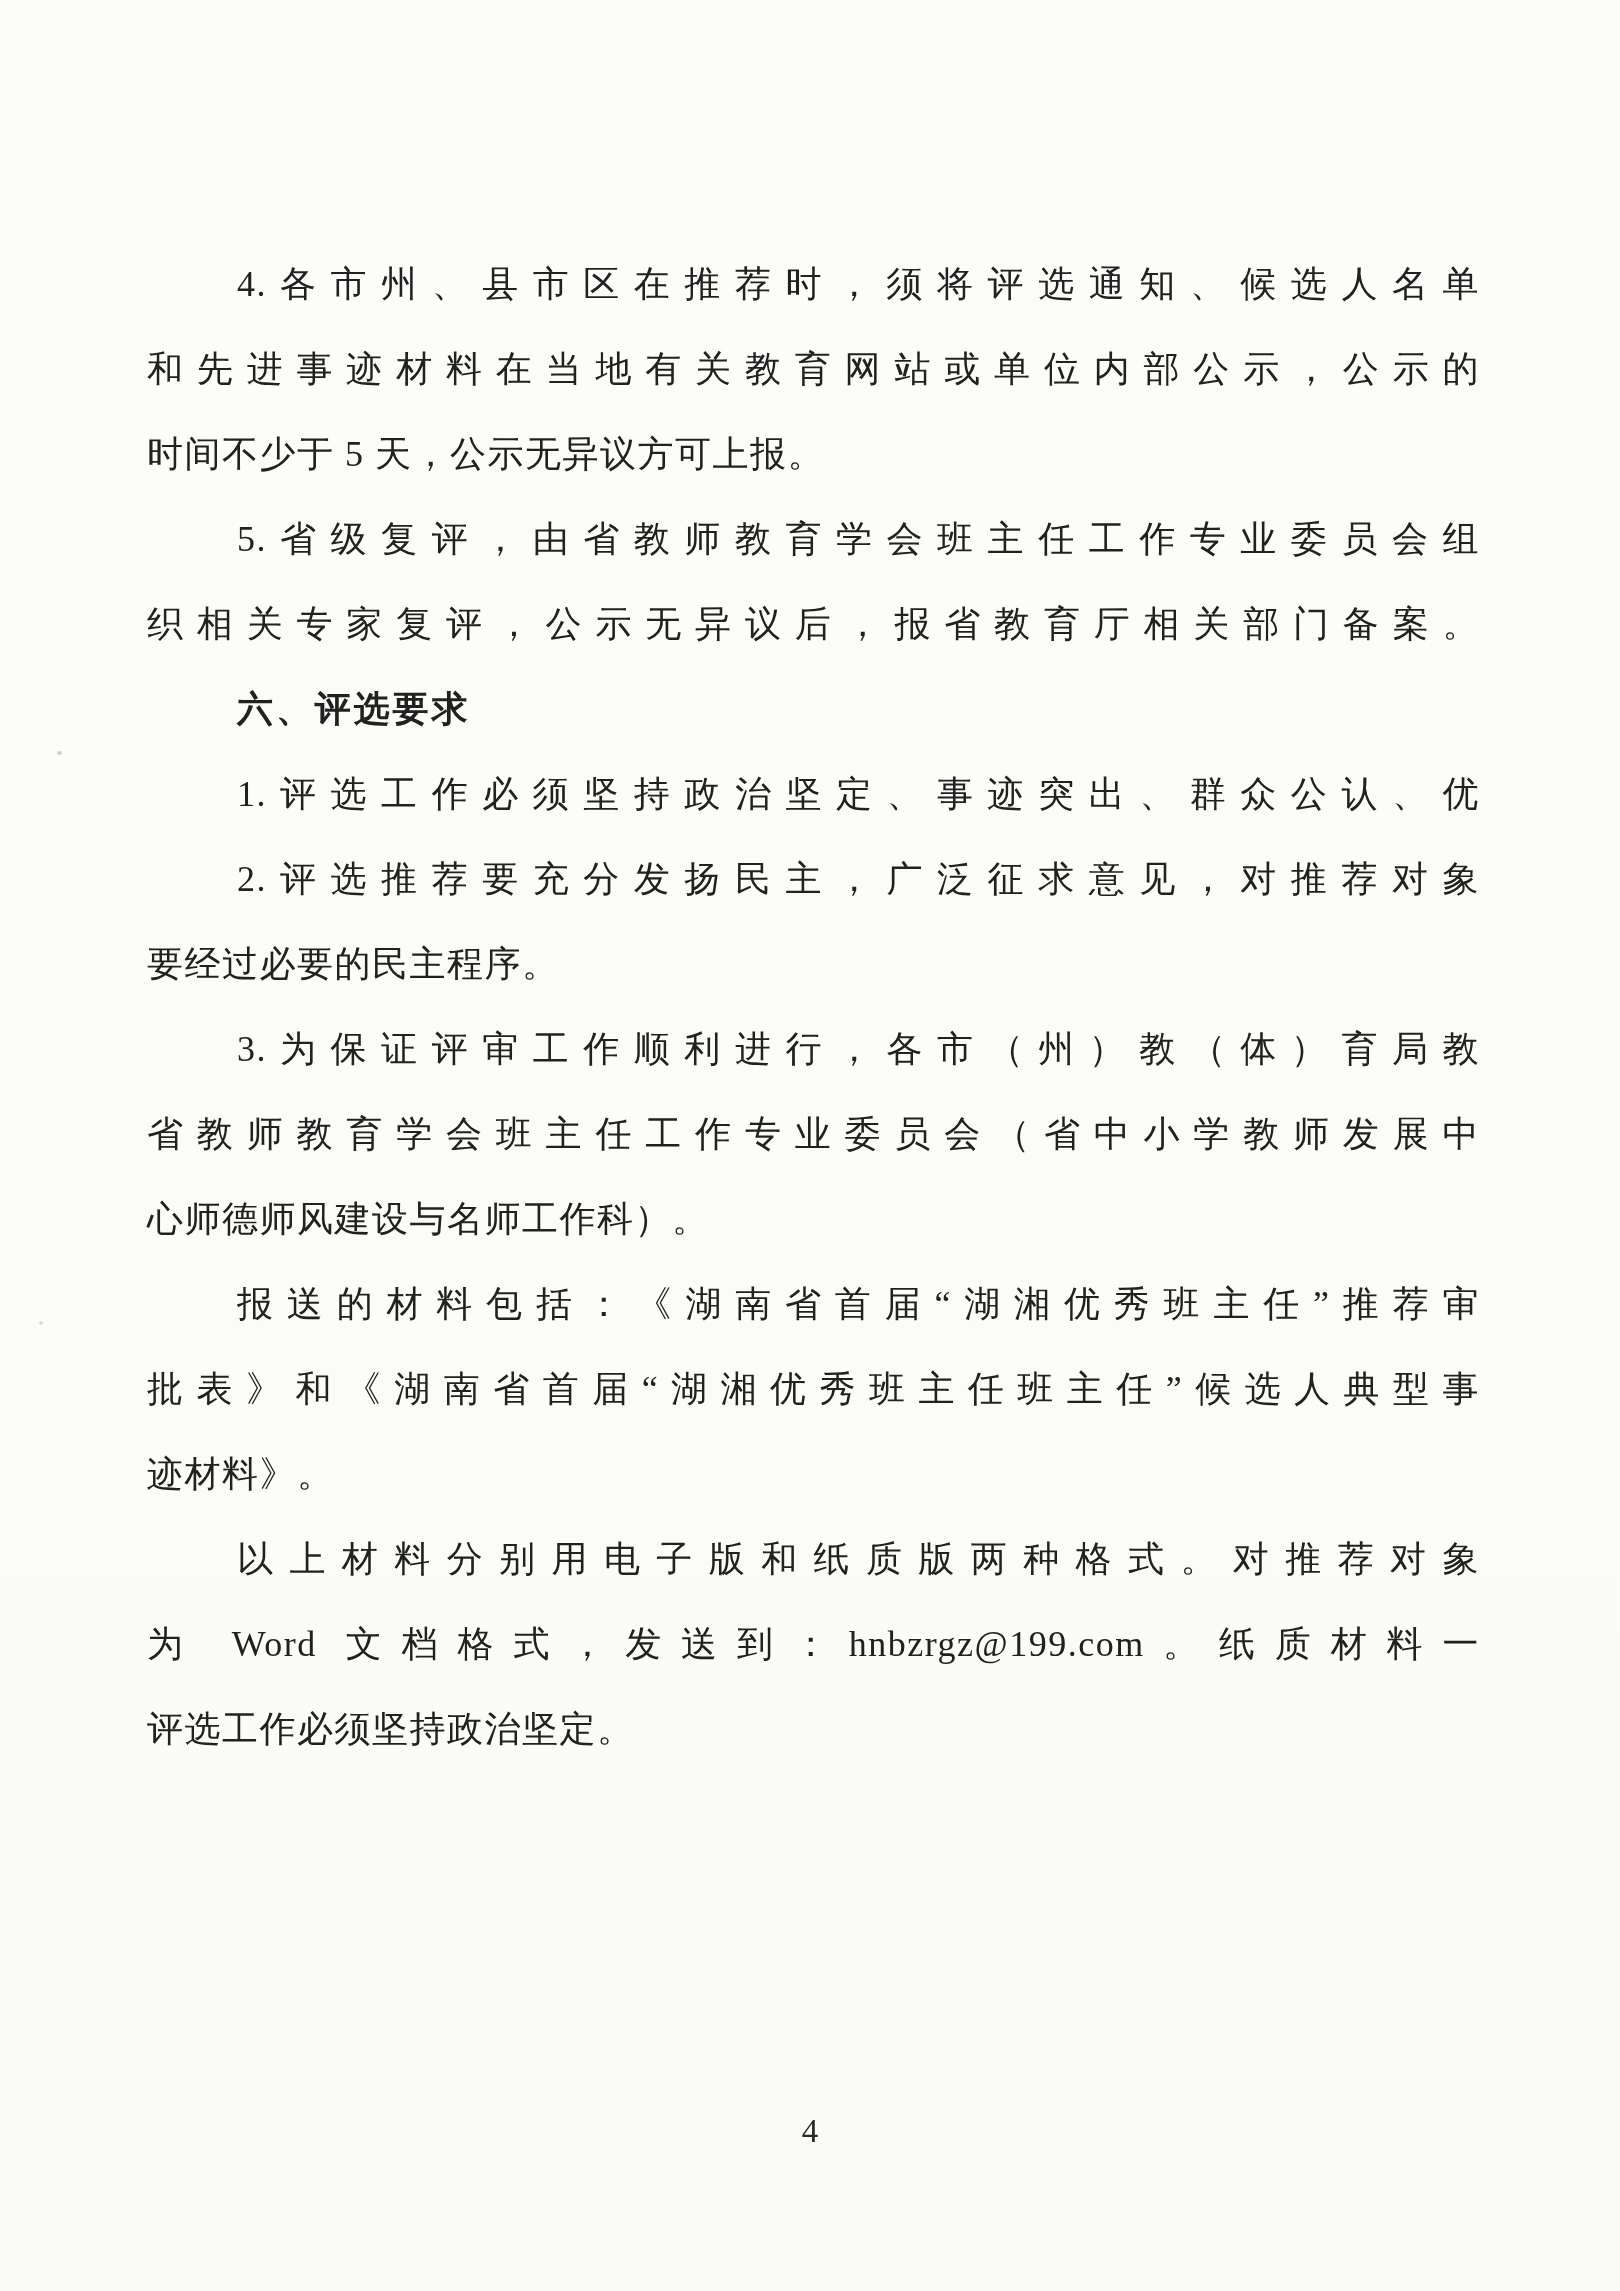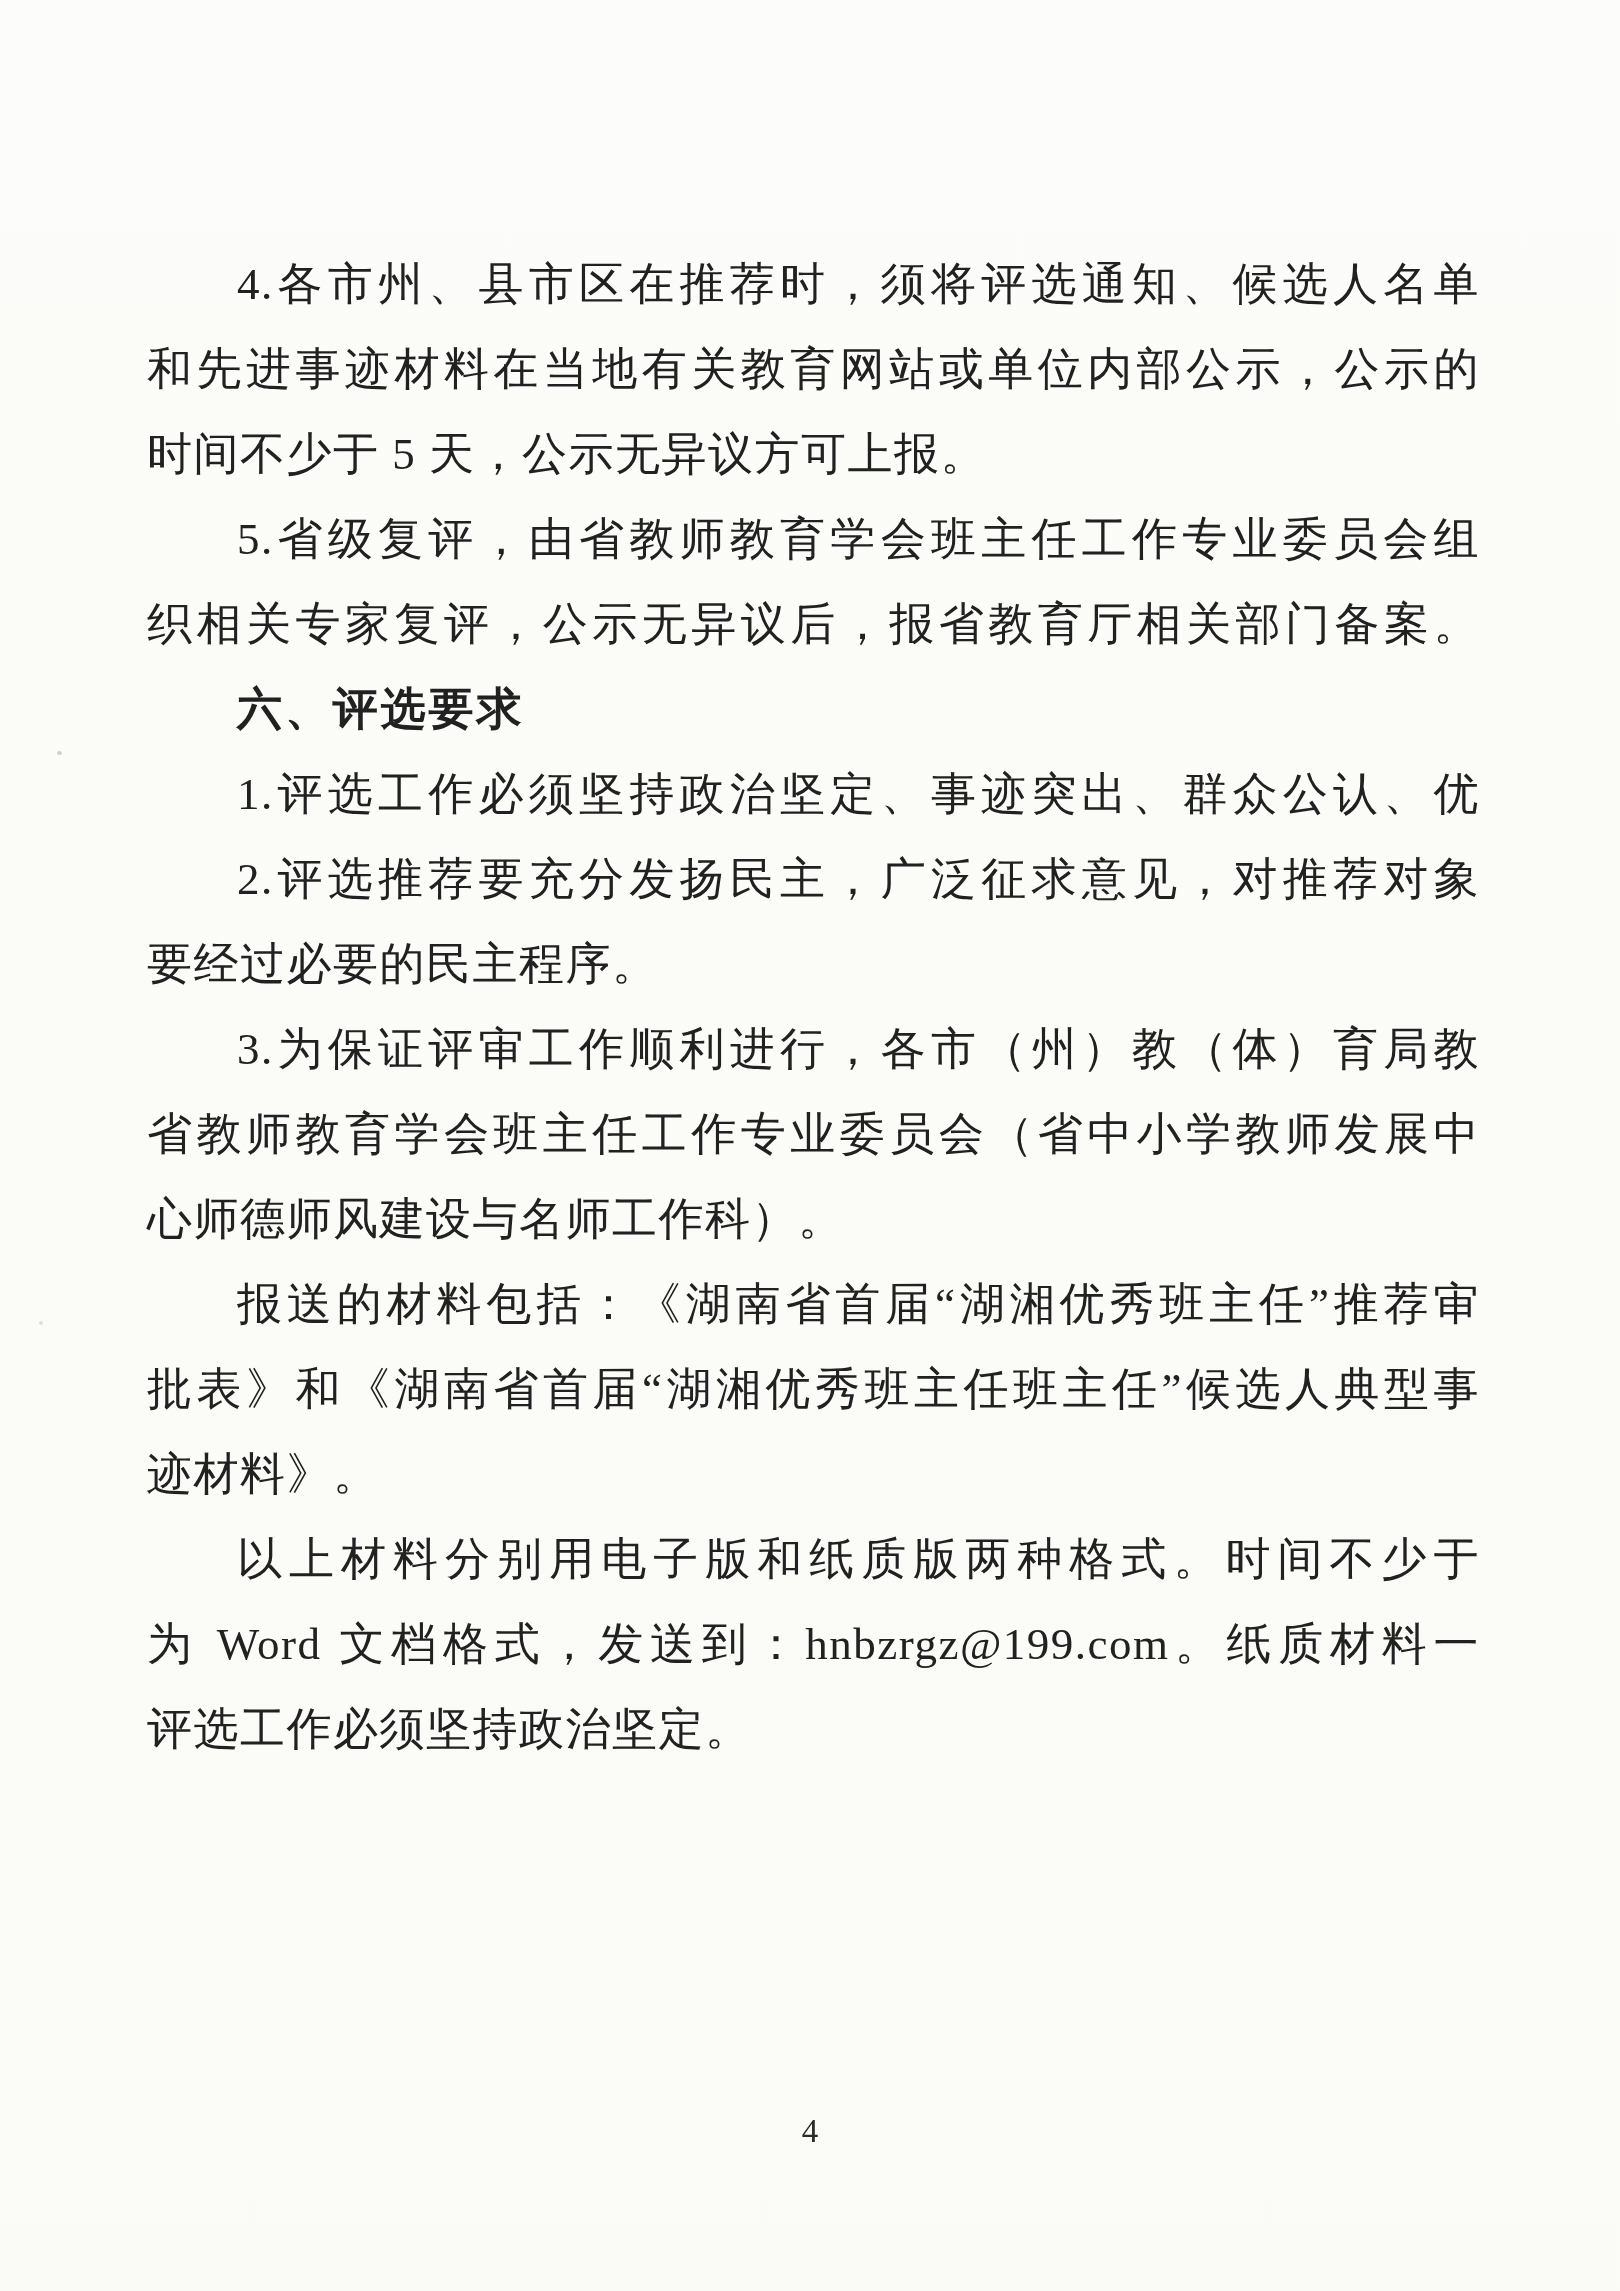--- a/index.html
+++ b/index.html
@@ -24,21 +24,21 @@
   }
   .text-block {
     position: absolute;
     left: 147px;
     top: 242px;
     width: 1333px;
   }
   .line {
     height: 85px;
     line-height: 85px;
-    font-size: 45px;
+    font-size: 36px;
     letter-spacing: 1.5px;
     white-space: nowrap;
     overflow: visible;
     text-align: left;
   }
   .line.justify {
     white-space: normal;
     text-align: justify;
     text-align-last: justify;
     text-justify: inter-character;
@@ -87,21 +87,21 @@
       <div class="line indent heading">六、评选要求</div>
       <div class="line indent justify">1.评选工作必须坚持政治坚定、事迹突出、群众公认、优</div>
       <div class="line indent justify">2.评选推荐要充分发扬民主，广泛征求意见，对推荐对象</div>
       <div class="line">要经过必要的民主程序。</div>
       <div class="line indent justify">3.为保证评审工作顺利进行，各市（州）教（体）育局教</div>
       <div class="line justify">省教师教育学会班主任工作专业委员会（省中小学教师发展中</div>
       <div class="line">心师德师风建设与名师工作科）。</div>
       <div class="line indent justify">报送的材料包括：《湖南省首届“湖湘优秀班主任”推荐审</div>
       <div class="line justify">批表》和《湖南省首届“湖湘优秀班主任班主任”候选人典型事</div>
       <div class="line">迹材料》。</div>
-      <div class="line indent justify">以上材料分别用电子版和纸质版两种格式。时间不少于</div>
+      <div class="line indent justify">以上材料分别用电子版和纸质版两种格式。对推荐对象</div>
       <div class="line justify">为 Word 文档格式，发送到：hnbzrgz@199.com。纸质材料一</div>
       <div class="line">评选工作必须坚持政治坚定。</div>
     </div>
 
   <div class="page-number">4</div>
 
   <div class="speck s1"></div>
   <div class="speck s2"></div>
 
 </div>

